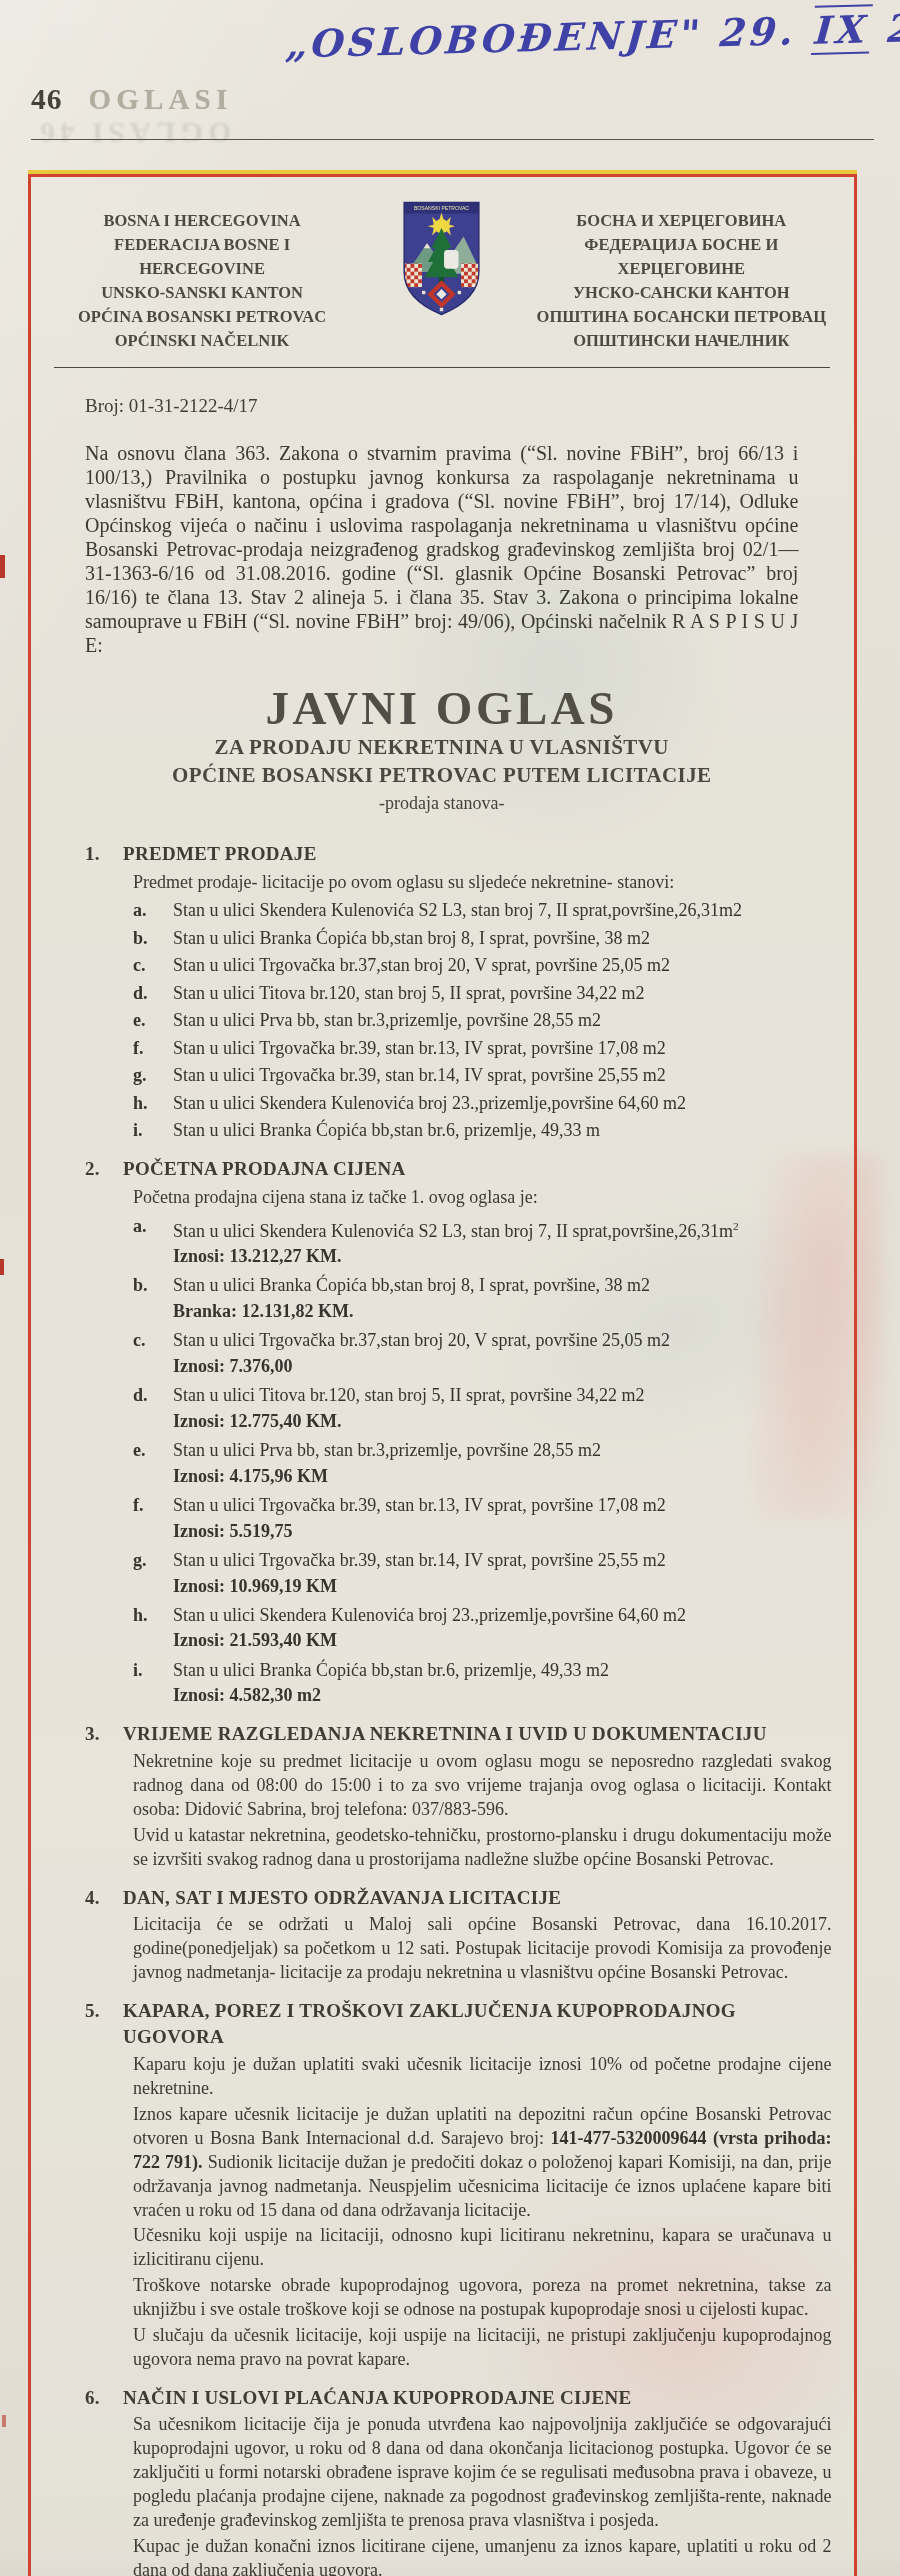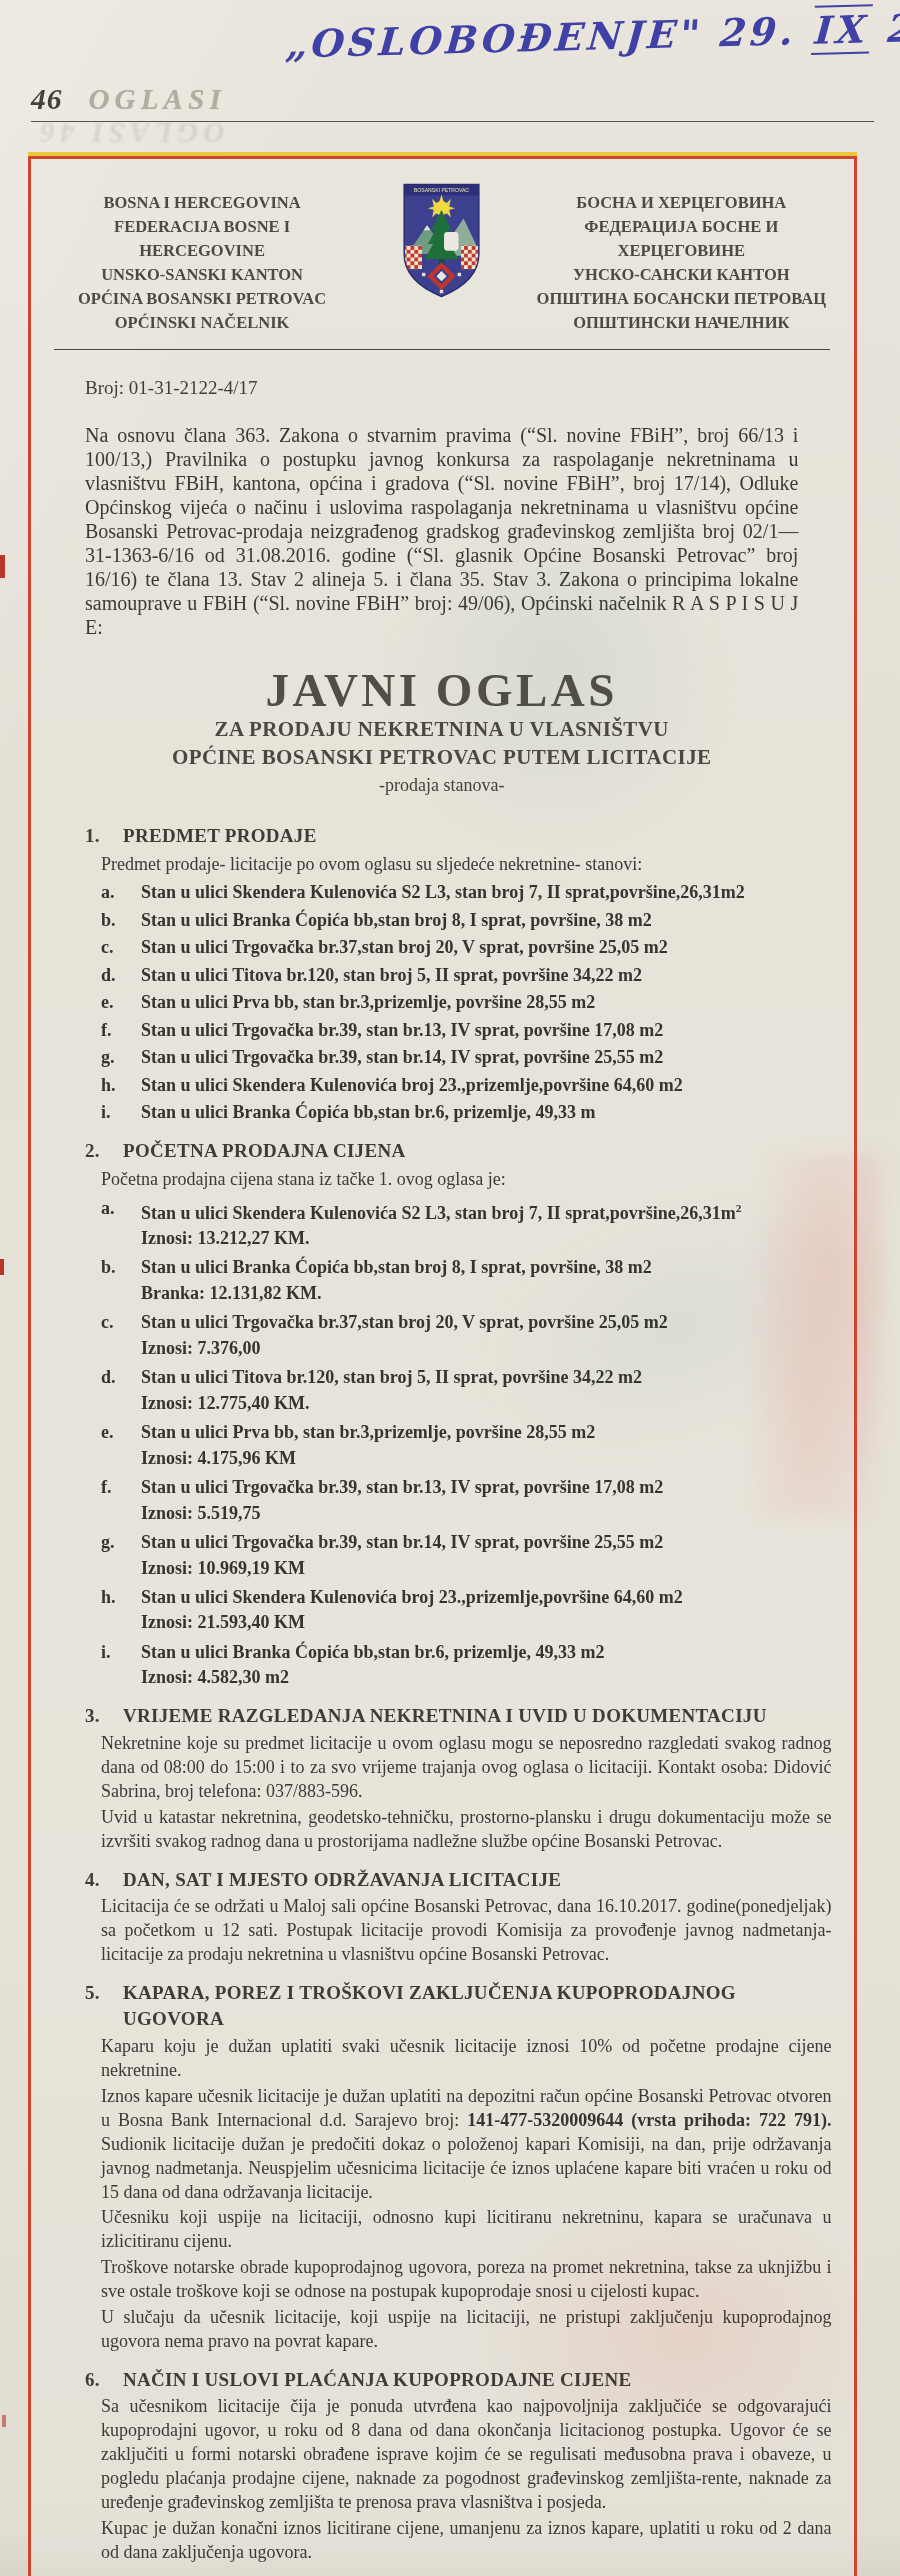--- a/index.html
+++ b/index.html
@@ -10,21 +10,21 @@
           linear-gradient(0deg, rgba(190,182,168,.25), rgba(0,0,0,0) 52px),
           linear-gradient(180deg,#e9e5dc 0%,#e4e0d6 30%,#e6e2d8 70%,#e0dcd2 100%);
         overflow:hidden;}
   
   .handnote{position:absolute;top:12px;left:286px;color:#3f41a6;
             font-family:"DejaVu Serif",serif;font-style:italic;font-weight:bold;
             font-size:38px;letter-spacing:3.5px;transform:rotate(-1.5deg) skewX(-6deg);
             white-space:nowrap;}
   .handnote .rom{border-top:2.6px solid #3f41a6;border-bottom:2.6px solid #3f41a6;padding:0 1.7px;}
   
-  .pageheader{position:relative;margin:83px 26px 0 31px;border-bottom:1.7px solid #55524a;padding-bottom:5px;font-style:italic;}
+  .pageheader{position:relative;margin:83px 26px 0 31px;border-bottom:1.7px solid #55524a;padding-bottom:23px;}
   .pgnum{font-size:29.5px;font-weight:bold;color:#45423a;letter-spacing:0.9px;}
   .pgsec{font-size:29px;color:#b3ada0;letter-spacing:5.2px;margin-left:22.6px;font-weight:bold;
          text-shadow:0 0 0.9px #c8c2b4;}
   .ghostline{position:absolute;top:33px;left:3.5px;transform:scale(-1,-1);opacity:.16;filter:blur(1.3px);
              font-size:29px;font-weight:bold;color:#6c6a60;letter-spacing:5.2px;white-space:nowrap;}
   
   .frame-outer{margin:29.5px 43px 0 28px;border-top:4.3px solid #e9c73a;border-bottom:4.3px solid #e9c73a;}
   .frame{border:3.5px solid #cf4430;background:rgba(236,232,224,.35);padding:24px 22.6px 15.6px 21px;position:relative;}
   
   .letterhead{display:flex;align-items:flex-start;justify-content:space-between;margin-top:8.7px;gap:22px;}
@@ -36,26 +36,26 @@
   
   .intro{margin:21px 33px 0 33px;font-size:20px;line-height:24px;text-align:justify;text-align-last:left;color:#3b3a33;}
   .titleblock{text-align:center;margin-top:26px;color:#4a4840;}
   .title-main{font-size:47px;font-weight:bold;letter-spacing:3.5px;line-height:50px;color:#504e46;}
   .title-sub{font-size:21px;font-weight:bold;line-height:28px;letter-spacing:0.4px;}
   .title-note{font-size:18px;line-height:29.5px;color:#454239;}
   .sections{margin:22.6px 0 0 33px;}
   .section{margin-top:14px;}
   .sec-headrow{display:flex;font-weight:bold;font-size:19px;line-height:26px;color:#3e3c34;letter-spacing:0.3px;}
   .sec-no{width:38px;flex:0 0 38px;}
-  .sec-content{margin-left:16px;}
+  .sec-content{margin-left:48px;}
   .para{font-size:18px;line-height:24px;text-align:justify;text-align-last:left;margin:1.7px 0 0 0;color:#3b3a33;}
   .lead{font-size:18px;line-height:25px;margin-top:2.6px;color:#3b3a33;}
   .item{display:flex;margin-top:3.5px;}
   .item-letter{width:40px;flex:0 0 40px;font-weight:bold;font-size:18px;line-height:24px;color:#35342e;}
-  .item-body{font-weight:bold;font-size:18px;line-height:24px;color:#35342e;}
+  .item-body{font-weight:normal;font-size:18px;line-height:24px;color:#35342e;}
   .item-amount{font-weight:bold;font-size:18px;line-height:24px;color:#35342e;margin:1.7px 0 5.2px 40px;}
   .bold{font-weight:bold;color:#35342e;}
   sup{font-size:11.3px;}
   
   .blob{position:absolute;pointer-events:none;filter:blur(7.8px);}
   .blob.pink1{right:15.6px;top:1154px;width:130px;height:364px;
               background:radial-gradient(ellipse at 60% 30%, rgba(228,120,110,.28), rgba(228,120,110,0) 70%),
                          radial-gradient(ellipse at 40% 75%, rgba(228,120,110,.22), rgba(228,120,110,0) 70%);}
   .blob.pink2{right:52px;top:2220px;width:364px;height:260px;
               background:radial-gradient(ellipse at 55% 45%, rgba(230,130,118,.26), rgba(230,130,118,0) 72%);}

